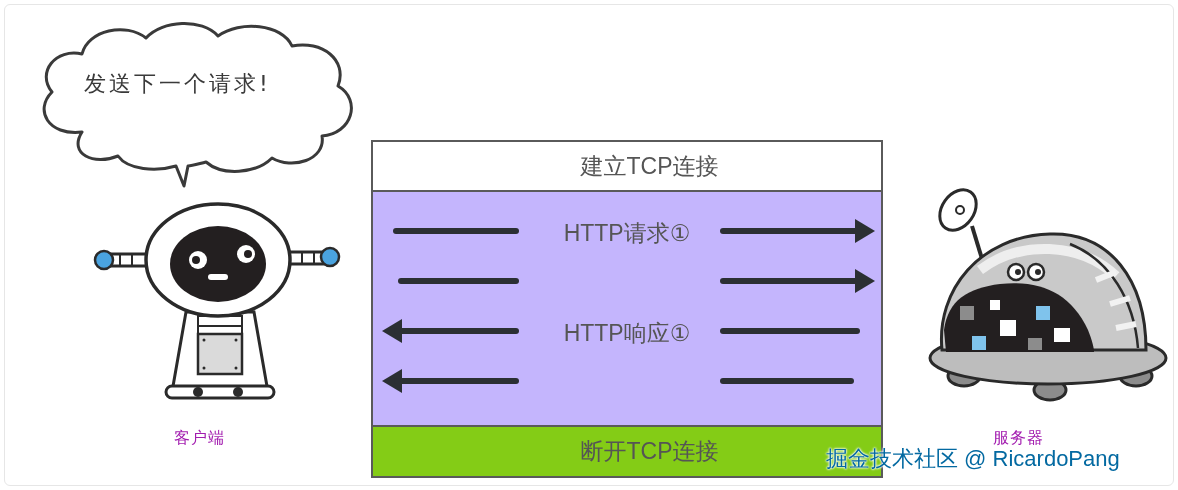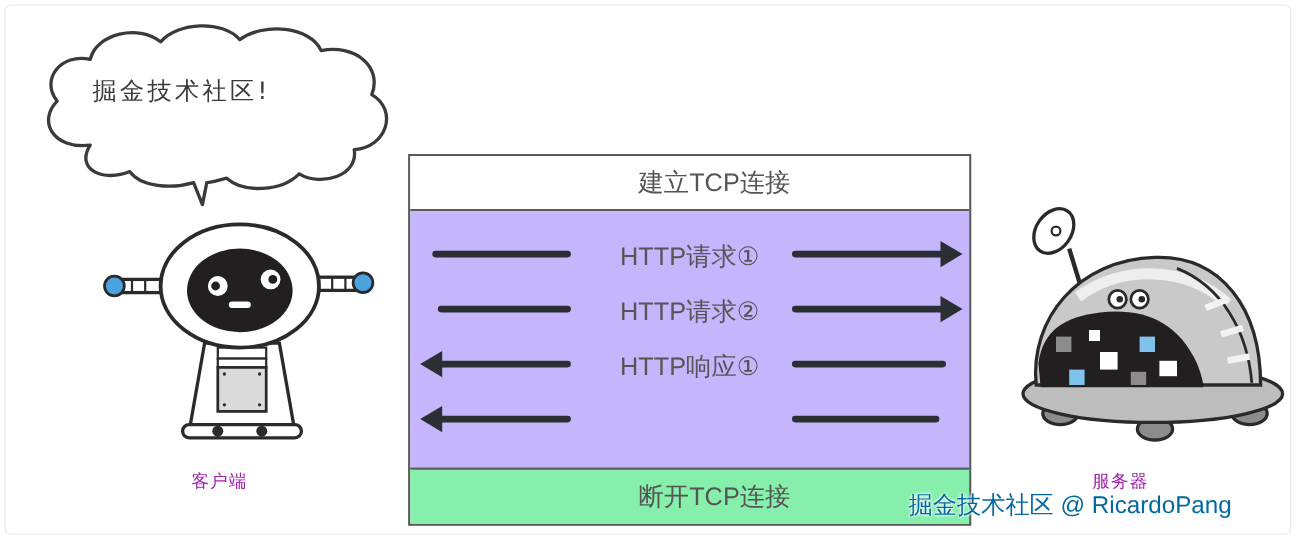--- a/index.html
+++ b/index.html
@@ -14,42 +14,42 @@
     .label { position: absolute; font-size: 16px; color: #a21caf;
              font-family: "DejaVu Sans", sans-serif; letter-spacing: 1px; }
     .tcp-box { position: absolute; left: 371px; top: 140px; width: 508px; height: 334px;
                border: 2px solid #5a5a5a; background: #fff; box-sizing: content-box; }
     .tcp-header { position: absolute; left: 0; top: 0; width: 508px; height: 48px;
                   border-bottom: 2px solid #5a5a5a; background: #fff;
                   display: flex; align-items: center; justify-content: center; }
     .tcp-body { position: absolute; left: 0; top: 50px; width: 508px; height: 233px;
                 background: #c4b5fd; }
     .tcp-footer { position: absolute; left: 0; top: 283px; width: 508px; height: 51px;
-                  border-top: 2px solid #5a5a5a; background: #86efac; box-sizing: border-box;
+                  border-top: 2px solid #5a5a5a; background: #84cc16; box-sizing: border-box;
                   display: flex; align-items: center; justify-content: center; }
     .tcp-text { font-size: 23px; color: #555; font-family: "Liberation Sans", "DejaVu Sans", sans-serif; margin-left: 45px; }
     .msg { position: absolute; left: 144px; width: 220px; text-align: center;
            font-size: 23px; color: #555; font-family: "Liberation Sans", "DejaVu Sans", sans-serif; }
     .watermark { position: absolute; left: 826px; top: 444px; font-size: 22px; color: #0369a1;
                  font-family: "Liberation Sans", "DejaVu Sans", sans-serif;
                  text-shadow: 0 0 2px #fff, 0 0 2px #fff, 0 0 3px #fff; }
   </style>
 </head>
 <body>
 
 <div class="frame"></div>
 
 <svg class="abs" style="left:30px;top:14px" width="340" height="175" viewBox="0 0 340 175">
   <path d="M52,118 C18,122 4,96 22,78 C6,58 26,34 52,40 C58,16 96,8 116,24 C132,6 172,4 188,22
            C210,6 252,10 262,32 C292,26 318,46 308,72 C332,86 322,120 292,122 C296,146 262,156 242,144
            C226,160 192,162 176,148 C168,150 162,152 158,152 L154,172 L146,152
            C126,158 98,156 88,142 C64,152 38,140 52,118 Z" fill="#fff" stroke="#3a3a3a" stroke-width="3" stroke-linejoin="round"></path>
 </svg>
 <div class="bubble-text">
-  <div>掘金技术社区!</div>
+  <div>发送下一个请求!</div>
 </div>
 
 <svg class="abs" style="left:88px;top:200px" width="260" height="210" viewBox="0 0 260 210">
 
   <rect x="20" y="54" width="42" height="12" fill="#fff" stroke="#2a2a2a" stroke-width="3"></rect>
   <line x1="32" y1="54" x2="32" y2="66" stroke="#2a2a2a" stroke-width="2"></line>
   <line x1="44" y1="54" x2="44" y2="66" stroke="#2a2a2a" stroke-width="2"></line>
   <rect x="196" y="52" width="42" height="12" fill="#fff" stroke="#2a2a2a" stroke-width="3"></rect>
   <line x1="214" y1="52" x2="214" y2="64" stroke="#2a2a2a" stroke-width="2"></line>
   <line x1="226" y1="52" x2="226" y2="64" stroke="#2a2a2a" stroke-width="2"></line>
@@ -97,21 +97,20 @@
         <polygon points="9,139 29,127 29,151" stroke="none"></polygon>
         <line x1="24" y1="139" x2="143" y2="139"></line>
         <line x1="350" y1="139" x2="484" y2="139"></line>
 
         <polygon points="9,189 29,177 29,201" stroke="none"></polygon>
         <line x1="24" y1="189" x2="143" y2="189"></line>
         <line x1="350" y1="189" x2="478" y2="189"></line>
       </g>
     </svg>
     <div class="msg" style="top:26px">HTTP请求①</div>
-    <div class="msg" style="top:76px">HTTP请求②</div>
     <div class="msg" style="top:126px">HTTP响应①</div>
   </div>
   <div class="tcp-footer">
     <span class="tcp-text">断开TCP连接</span>
   </div>
 </div>
 
 <svg class="abs" style="left:920px;top:180px" width="250" height="240" viewBox="0 0 250 240">
 
   <line x1="52" y1="46" x2="66" y2="92" stroke="#2a2a2a" stroke-width="4"></line>

